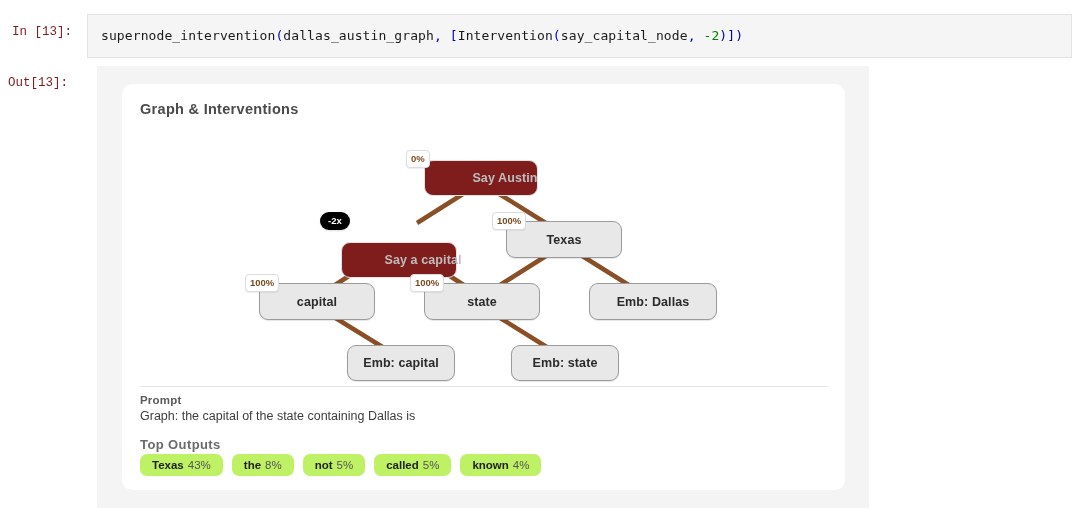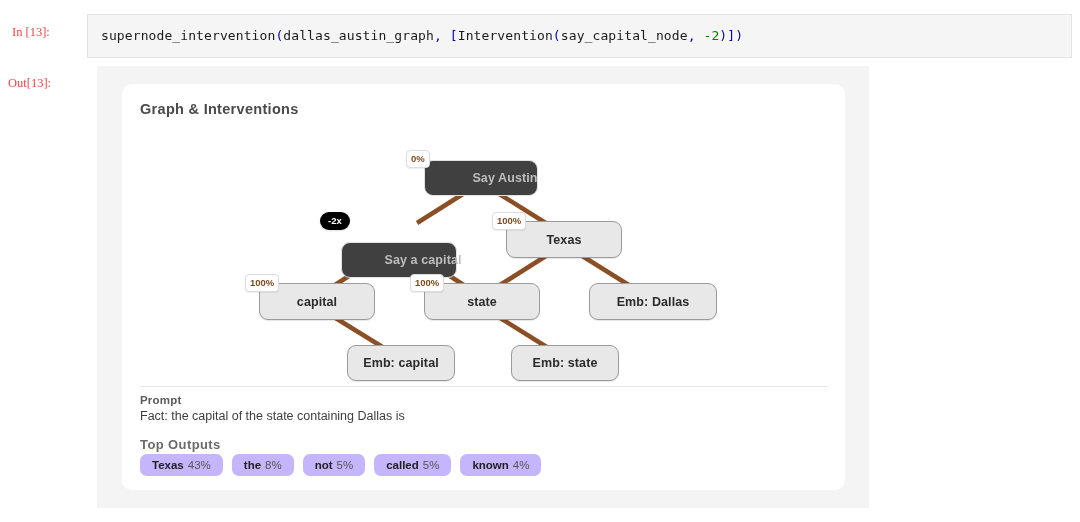--- a/index.html
+++ b/index.html
@@ -7,23 +7,23 @@
     width:1080px;height:522px;
     background:#ffffff;
     font-family:"Liberation Sans", sans-serif;
     overflow:hidden;
     position:relative;
   }
   .abs{position:absolute;}
 
   
   .nb-prompt{
-    font-family:Liberation Serif, serif;
+    font-family:Liberation Mono, monospace;
     font-size:12.5px;
-    color:#ef4444;
+    color:#7f1d1d;
     letter-spacing:0px;
     white-space:pre;
   }
   #in-prompt{left:12px;top:25px;}
   #out-prompt{left:8px;top:76px;}
 
   
   #code-cell{
     left:87px;top:14px;width:985px;height:44px;
     background:#f5f5f5;
@@ -75,21 +75,21 @@
     letter-spacing:0.1px;
     white-space:nowrap;
   }
   .node.active{
     background:#e8e8e8;
     border:1.6px solid #9b9b9b;
     color:#2b2b2b;
     box-shadow:0 1px 1px rgba(0,0,0,0.10);
   }
   .node.faded{
-    background:#404040;
+    background:#7f1d1d;
     border:1.4px solid #e2e2e0;
     color:#bdbdbd;
     padding-left:48px;
   }
 
   .badge{
     position:absolute;
     box-sizing:border-box;
     font-size:9.5px;
     font-weight:bold;
@@ -127,21 +127,21 @@
   }
   #outputs-label{
     left:140px;top:437px;
     font-size:13px;font-weight:bold;color:#6b6b6b;letter-spacing:0.4px;
   }
   #outputs-row{
     left:140px;top:454px;
     display:flex;gap:9px;align-items:center;
   }
   .out-pill{
-    background:#c4b5fd;
+    background:#bef264;
     border-radius:7px;
     padding:5px 12px;
     font-size:11.5px;
     color:#3a3a3a;
     white-space:nowrap;
   }
   .out-pill .tok{font-weight:bold;color:#222222;}
   .out-pill .prob{color:#555555;margin-left:4px;}
 </style>
 </head>
@@ -202,21 +202,21 @@
       <div class="node active" style="left: 389px; top: 261px; width: 108px; height: 36px;">
         <span>Emb: state</span>
       </div>
     </div>
 </div>
 
 <div class="abs" id="divider"></div>
 
 <div class="abs" id="prompt-label">Prompt</div>
 
-<div class="abs" id="prompt-text">Fact: the capital of the state containing Dallas is</div>
+<div class="abs" id="prompt-text">Graph: the capital of the state containing Dallas is</div>
 
 <div class="abs" id="outputs-label">Top Outputs</div>
 
 <div class="abs" id="outputs-row">
     <div class="out-pill"><span class="tok">Texas</span><span class="prob">43%</span></div>
     <div class="out-pill"><span class="tok">the</span><span class="prob">8%</span></div>
     <div class="out-pill"><span class="tok">not</span><span class="prob">5%</span></div>
     <div class="out-pill"><span class="tok">called</span><span class="prob">5%</span></div>
     <div class="out-pill"><span class="tok">known</span><span class="prob">4%</span></div>
   </div>

